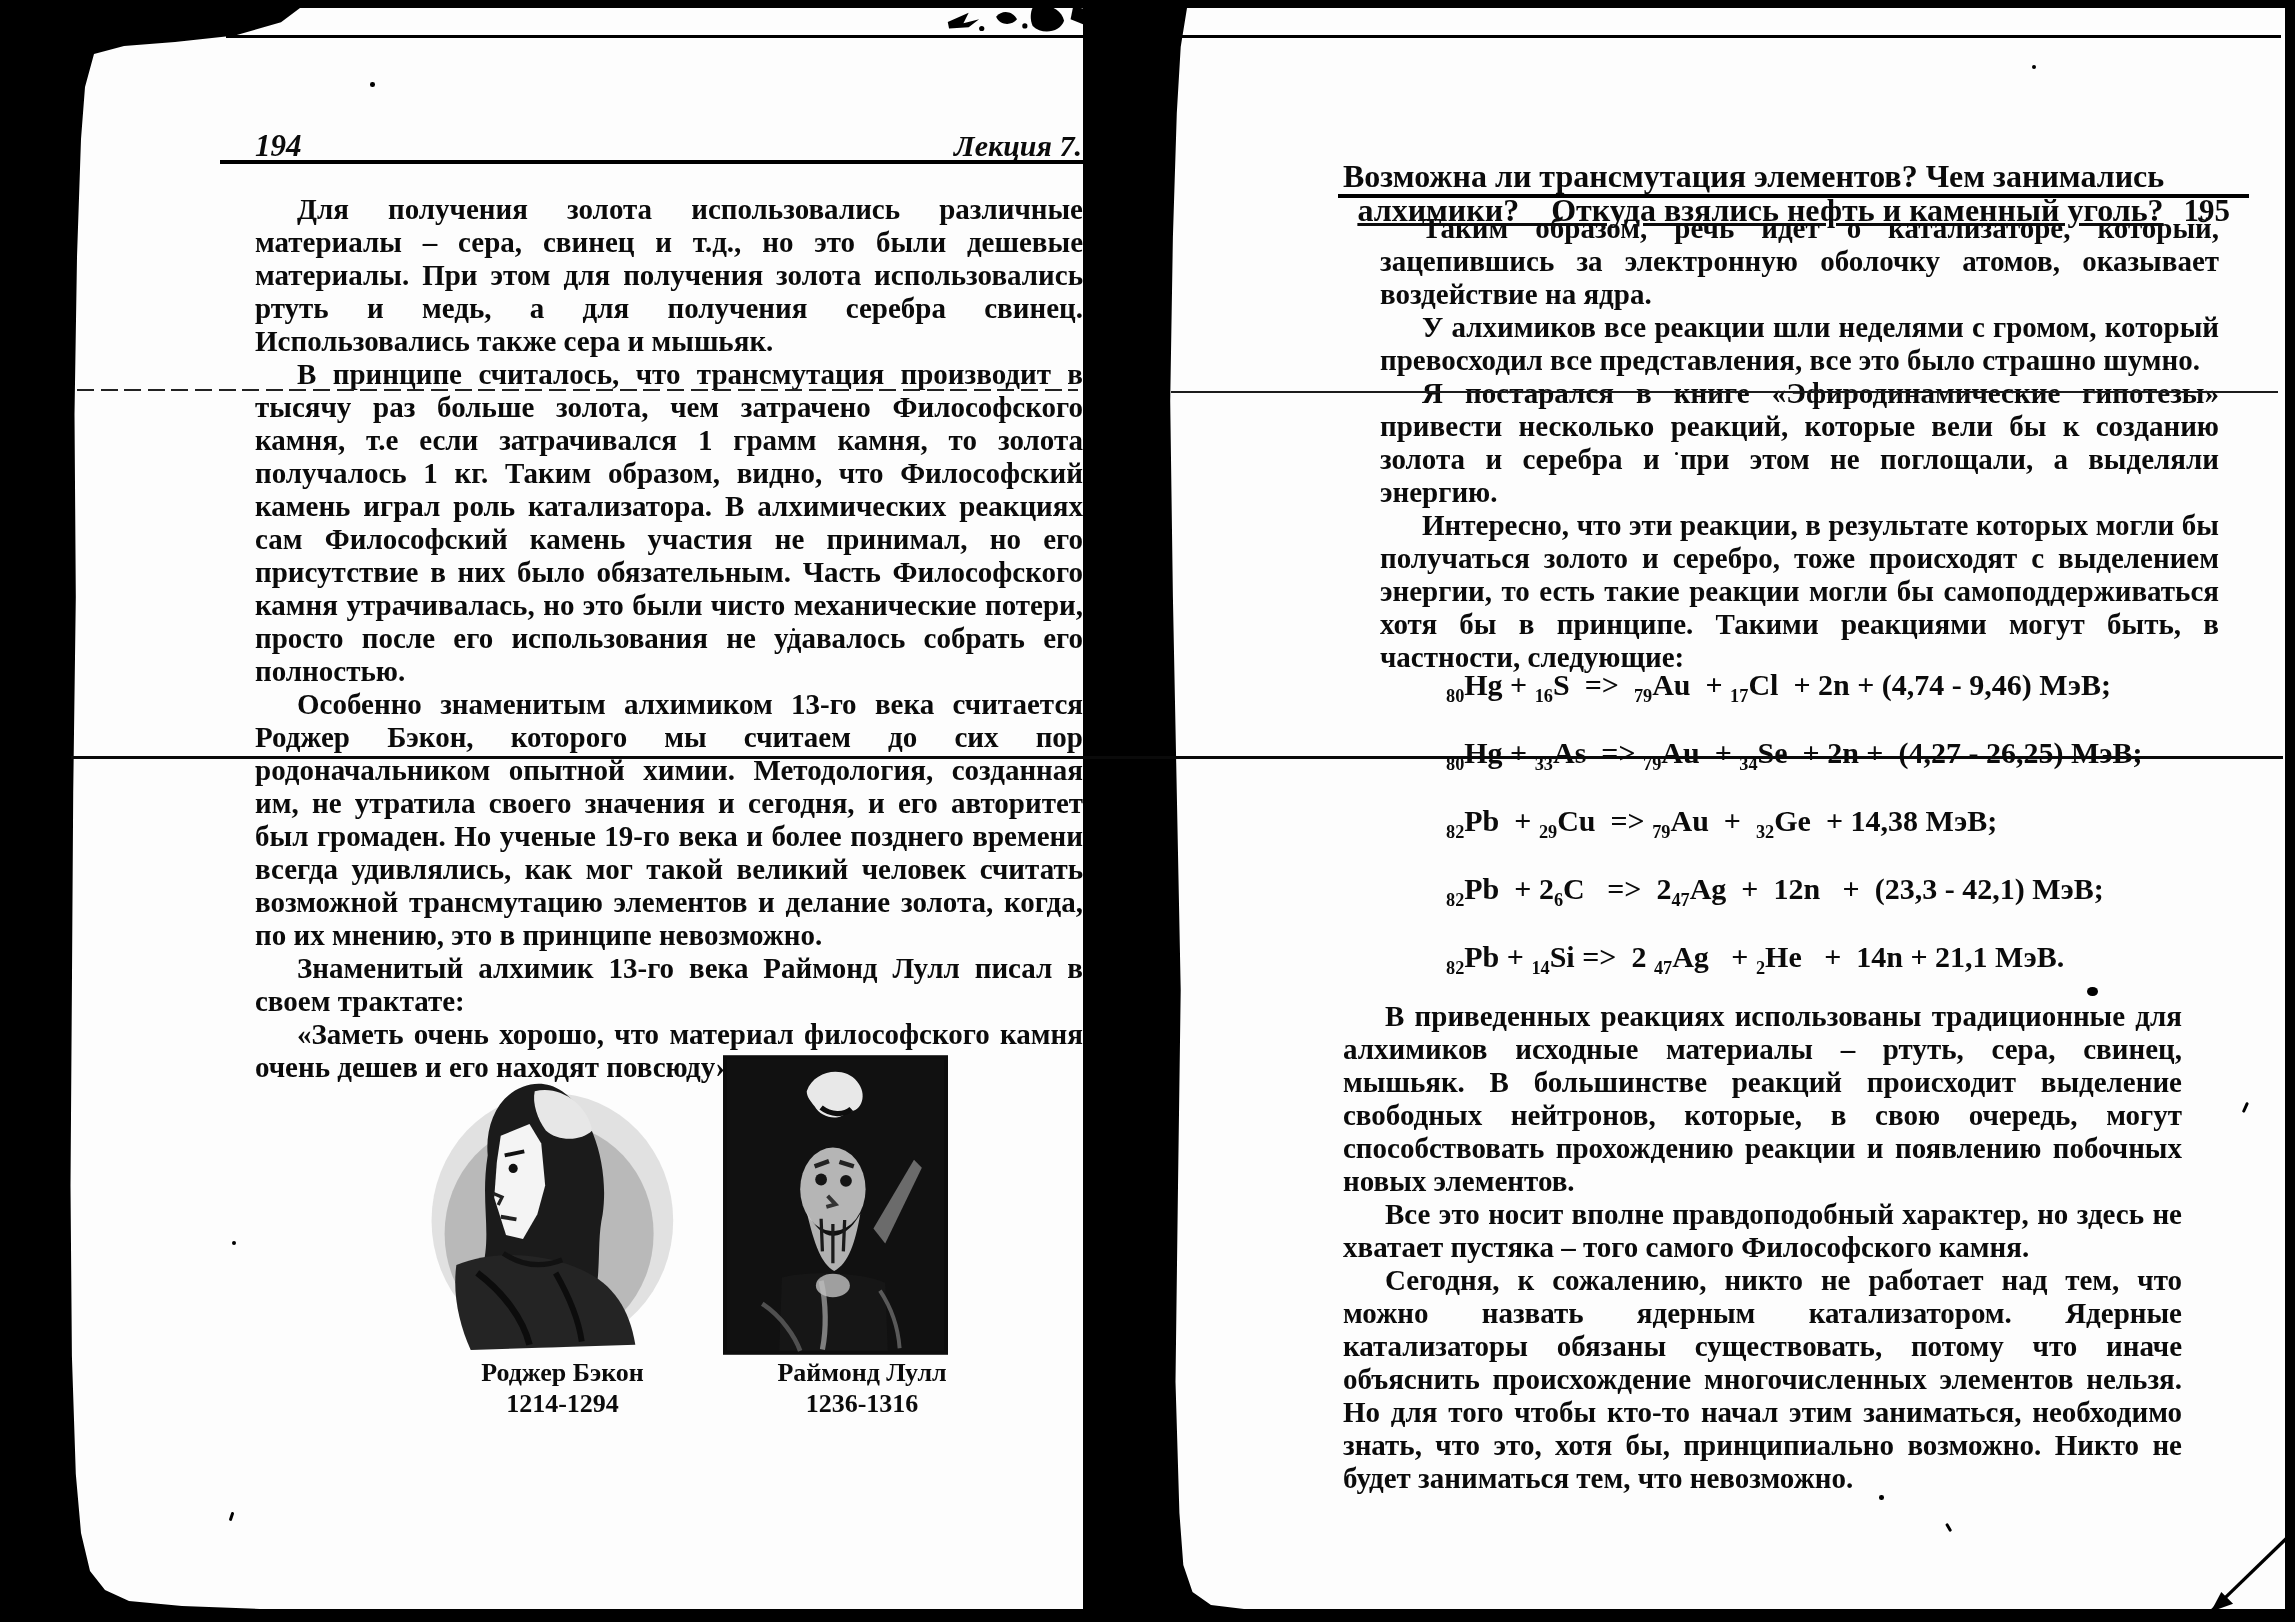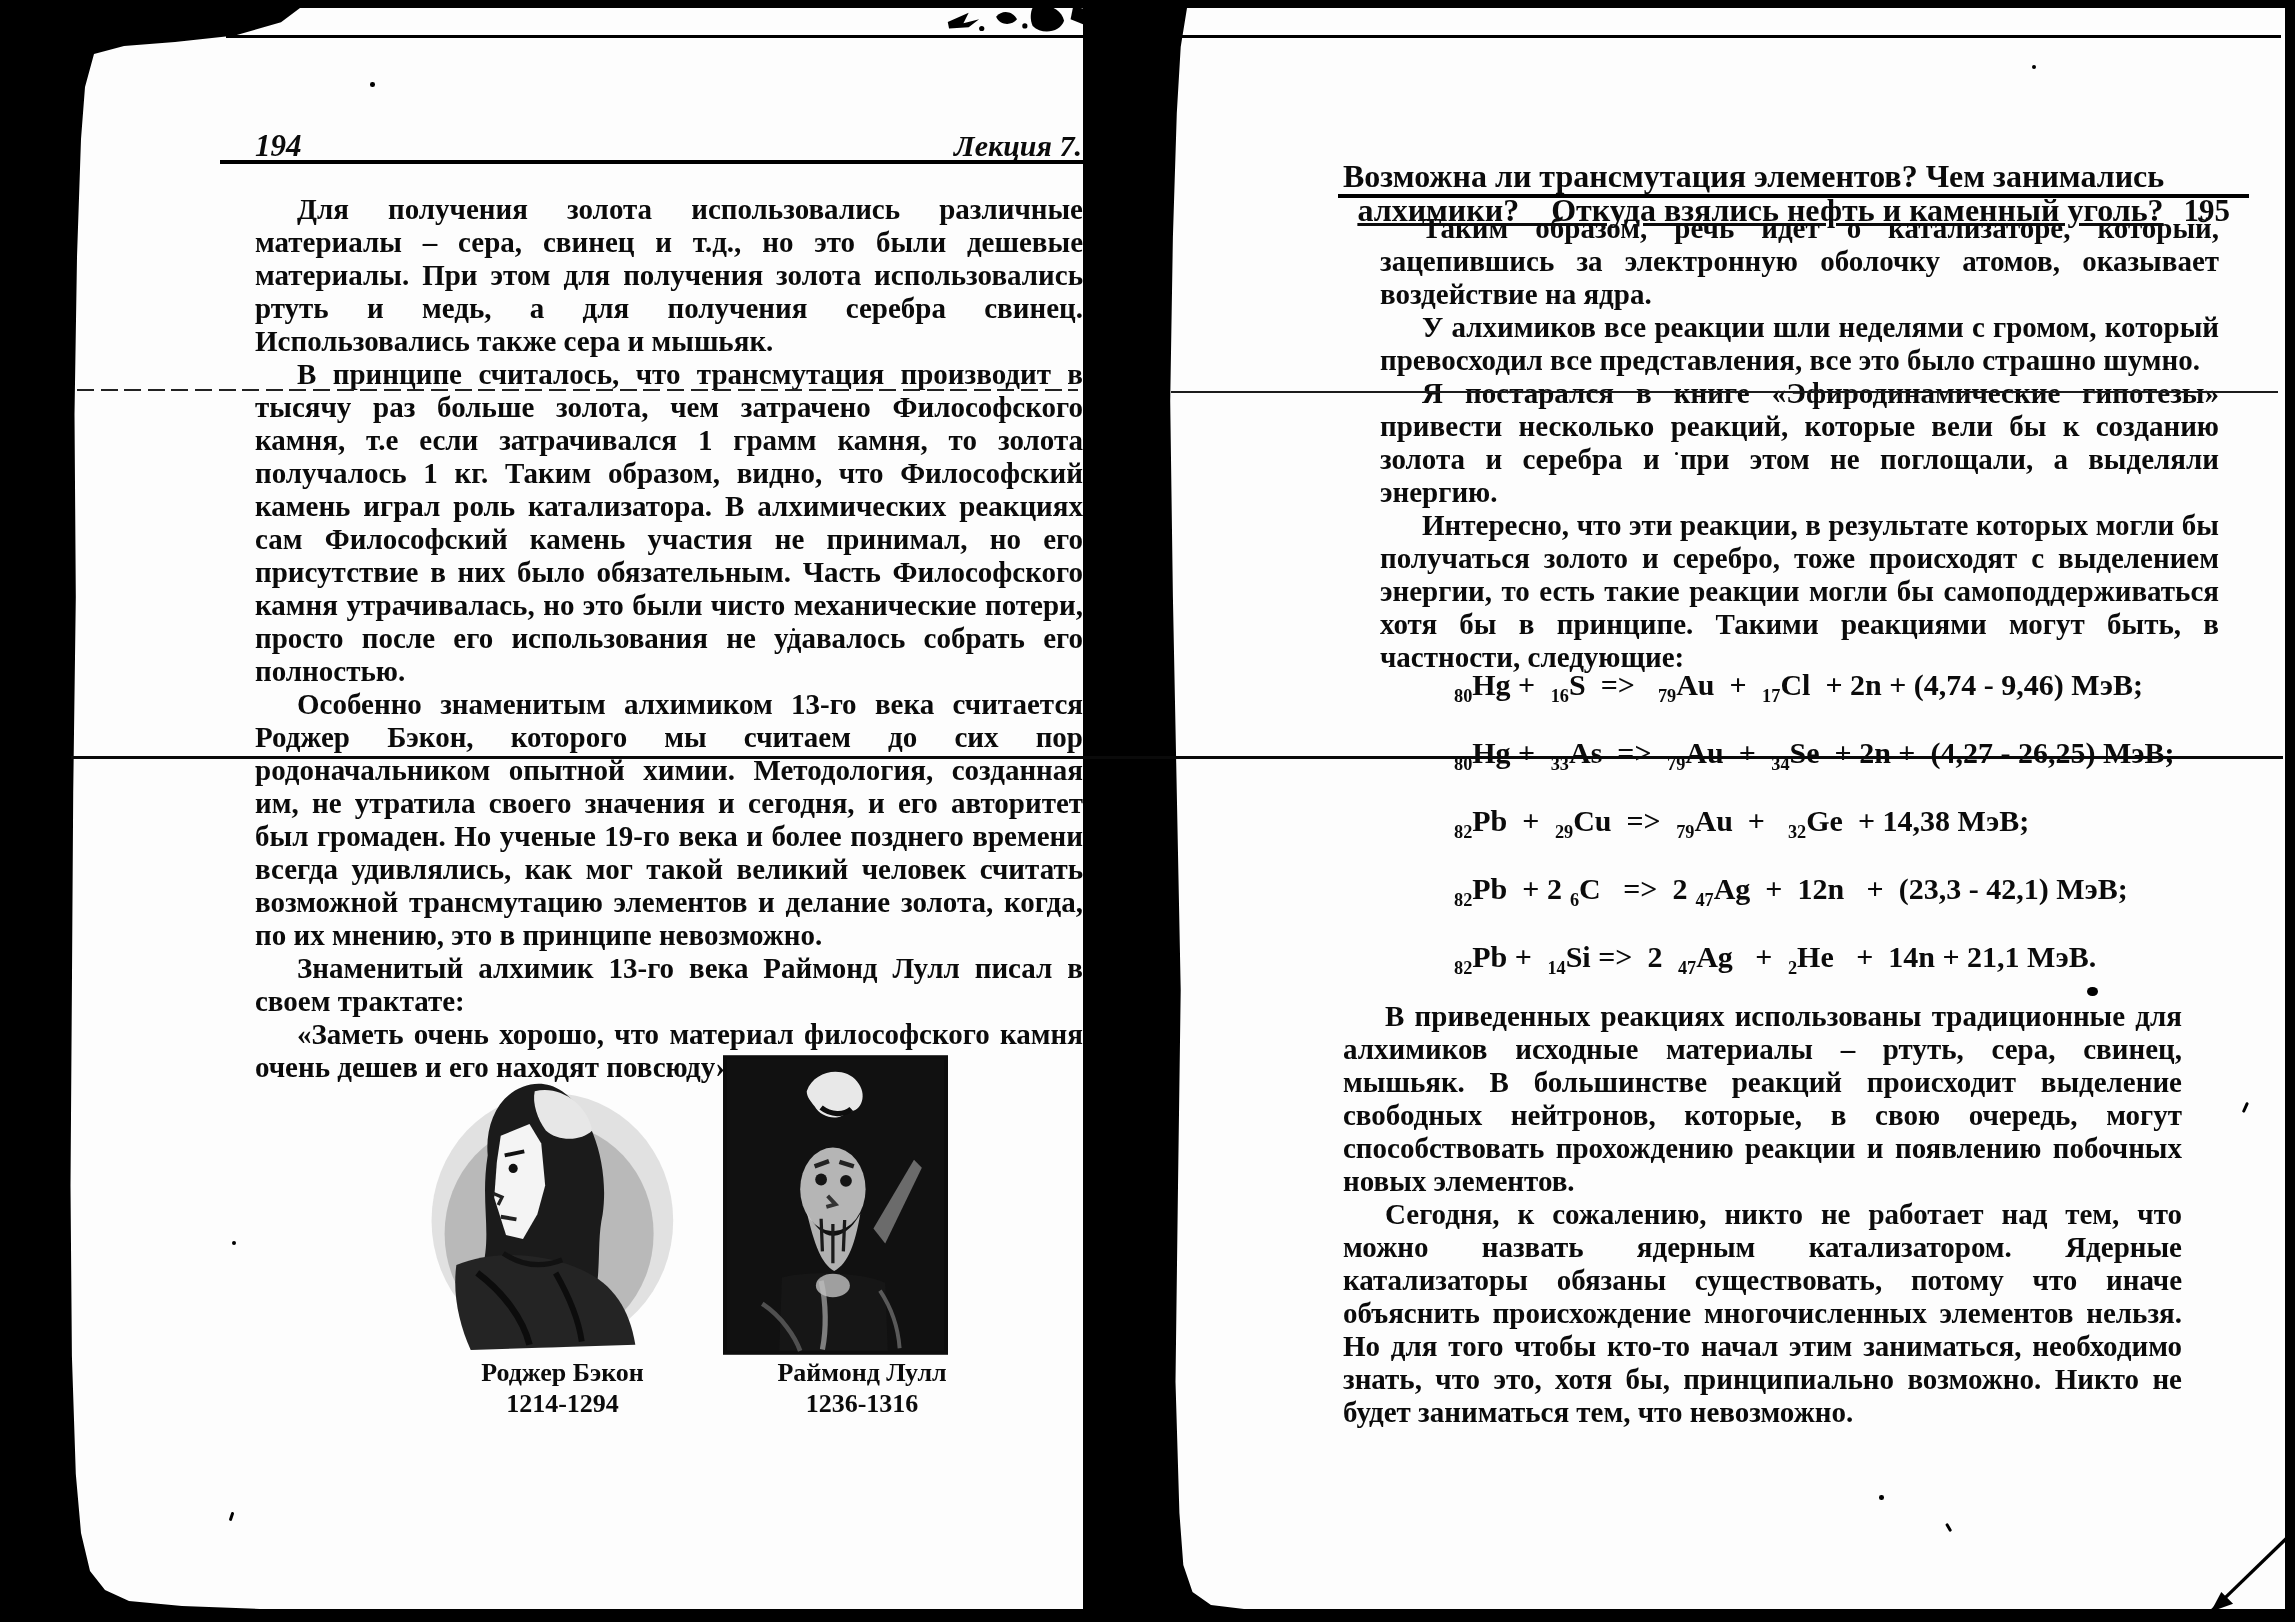--- a/index.html
+++ b/index.html
@@ -20,21 +20,21 @@
   }
   .abs{position:absolute;}
   .hdr-row{display:flex;justify-content:space-between;align-items:baseline;}
   .pgnum{font-size:31px;font-weight:700;}
   .hdr-title{font-size:30px;font-weight:700;}
   .rule{background:#000;}
   .body-text{font-size:29px;line-height:33px;font-weight:700;text-align:justify;}
   .body-text p{margin:0;text-indent:42px;}
   .rp-hdr{font-size:32px;font-weight:700;white-space:pre-wrap;margin-top:28px;}
   .formula{font-size:30px;font-weight:700;height:68px;white-space:pre-wrap;}
-  .formula sub{font-size:18.3px;margin-left:8px;}
+  .formula sub{font-size:18.3px;}
   .caption{font-size:26px;font-weight:700;line-height:31px;text-align:center;}
   .speck{position:absolute;background:#000;border-radius:50%;}
   .foldline{position:absolute;}
   svg{display:block;}
 </style>
 </head>
 <body>
 
 <div class="page" id="left-page">
 
@@ -134,20 +134,21 @@
   <div class="formula"><sub>80</sub>Hg + <sub>16</sub>S  =&gt;  <sub>79</sub>Au  + <sub>17</sub>Cl  + 2n + (4,74 - 9,46) МэВ;</div>
       <div class="formula"><sub>80</sub>Hg + <sub>33</sub>As  =&gt; <sub>79</sub>Au  + <sub>34</sub>Se  + 2n +  (4,27 - 26,25) МэВ;</div>
       <div class="formula"><sub>82</sub>Pb  + <sub>29</sub>Cu  =&gt; <sub>79</sub>Au  +  <sub>32</sub>Ge  + 14,38 МэВ;</div>
       <div class="formula"><sub>82</sub>Pb  + 2<sub>6</sub>C   =&gt;  2<sub>47</sub>Ag  +  12n   +  (23,3 - 42,1) МэВ;</div>
       <div class="formula"><sub>82</sub>Pb + <sub>14</sub>Si =&gt;  2 <sub>47</sub>Ag   + <sub>2</sub>He   +  14n + 21,1 МэВ.</div>
     </div>
 
   <div class="abs body-text" style="left:178px;top:992px;width:839px;">
 
   <p>В приведенных реакциях использованы традиционные для алхимиков исходные материалы – ртуть, сера, свинец, мышьяк.  В большинстве реакций происходит выделение свободных нейтронов, которые, в свою очередь, могут способствовать прохождению реакции и  появлению побочных новых элементов.</p>
+      <p>Все это носит вполне правдоподобный характер, но здесь не хватает пустяка – того самого Философского камня.</p>
       <p>Сегодня, к сожалению, никто не работает над тем, что можно назвать ядерным катализатором. Ядерные катализаторы обязаны существовать, потому что иначе объяснить происхождение многочисленных элементов нельзя. Но для того чтобы кто-то начал этим заниматься, необходимо знать, что это, хотя бы, принципиально возможно. Никто не будет заниматься тем, что невозможно.</p>
     </div>
 </div>
 
 <div class="abs rule" style="left:226px;top:35px;width:2055px;height:3.3px;"></div>
 
 <div class="foldline" style="left:77px;top:389px;width:1001px;height:2px;background:repeating-linear-gradient(90deg,#222 0 17px,transparent 17px 23.6px);"></div>
 <div class="foldline" style="left:1171px;top:391px;width:1107px;height:2px;background:#1c1c1c;"></div>
 <div class="foldline" style="left:71px;top:756px;width:2212px;height:3.3px;background:#0a0a0a;"></div>
 

